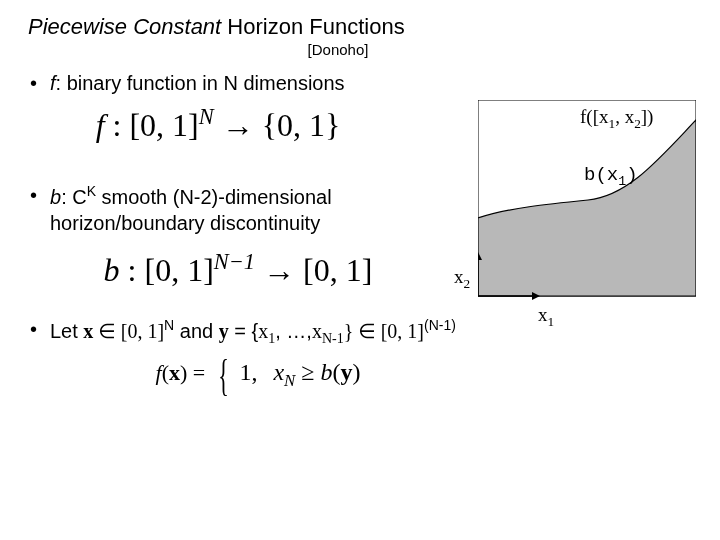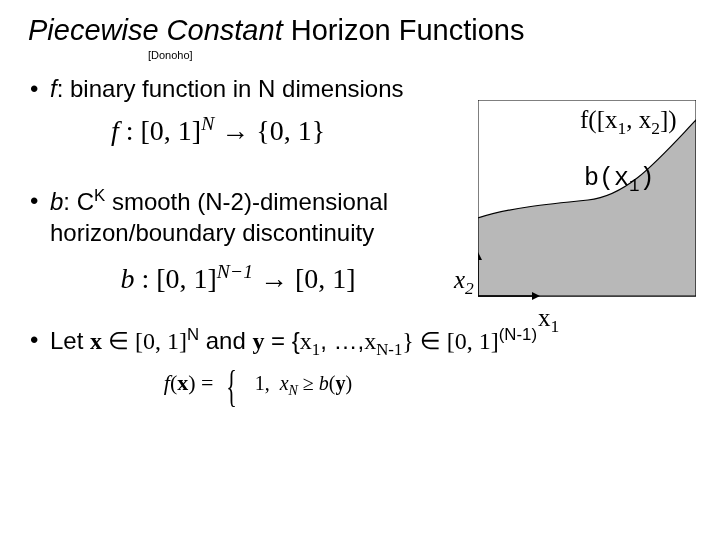--- a/index.html
+++ b/index.html
@@ -13,99 +13,100 @@
     position: relative;
     overflow: hidden;
   }
   .slide {
     padding: 14px 28px 0 28px;
     position: relative;
     height: 100%;
     box-sizing: border-box;
   }
   .title {
-    font-size: 29px;
+    font-size: 22px;
     line-height: 1.15;
     white-space: nowrap;
   }
   .title .italic {
     font-style: italic;
   }
   .attribution {
-    font-size: 11px;
+    font-size: 15px;
+    text-align: center;
     width: 380px;
     margin: 2px 0 10px 120px;
   }
   ul.bullets {
     list-style: none;
     padding: 0;
     margin: 0;
   }
   ul.bullets > li {
     position: relative;
     padding-left: 22px;
-    font-size: 24px;
+    font-size: 20px;
     line-height: 1.3;
     margin: 12px 0 8px 0;
   }
   ul.bullets > li::before {
     content: "•";
     position: absolute;
     left: 2px;
     top: 0;
   }
   .bullet1 { max-width: 420px; }
   .bullet2 { max-width: 420px; margin-top: 38px !important; }
   .bullet3 { margin-top: 28px !important; }
   .fvar { font-style: italic; }
   .serif { font-family: "Times New Roman", Times, serif; }
   .sup { font-size: 0.7em; vertical-align: super; }
   .sub { font-size: 0.7em; vertical-align: sub; }
   .formula {
     font-family: "Times New Roman", Times, serif;
-    font-size: 28px;
+    font-size: 32px;
     text-align: center;
     margin: 4px 0 4px 0;
   }
   .formula-f { width: 380px; margin-top: 4px; }
   .formula-b { width: 420px; margin-top: 13px; }
   .formula-piece { width: 460px; margin-top: 10px; font-size: 22px; }
   .brace {
     display: inline-block;
     font-size: 44px;
     line-height: 0.6;
     vertical-align: middle;
     transform: scaleX(0.5) translateY(2px);
     margin: 0 -4px 0 2px;
   }
   .cases {
     display: inline-block;
     vertical-align: middle;
-    text-align: right;
-    font-size: 20px;
+    text-align: center;
+    font-size: 24px;
     line-height: 1.2;
   }
   .cases-row { white-space: nowrap; }
   .cases .val { display: inline-block; width: 26px; }
   .figure {
     position: absolute;
     right: 24px;
     top: 100px;
     width: 218px;
     height: 218px;
   }
   .fig-label {
     position: absolute;
     font-family: "Times New Roman", Times, serif;
-    font-size: 25px;
+    font-size: 19px;
     white-space: nowrap;
   }
   .fig-f { top: 6px; left: 102px; }
   .fig-b { top: 64px; left: 106px; font-family: Liberation Mono, monospace; }
-  .fig-x2 { top: 166px; left: -24px; font-style: italic; }
+  .fig-x2 { top: 166px; left: -24px; }
   .fig-x1 { top: 204px; left: 60px; }
   .element { font-family: "Times New Roman", Times, serif; }
 </style>
 </head>
 <body>
 
 <div class="slide">
   <div class="title">
     <span class="italic">Piecewise Constant</span><span> Horizon Functions</span>
   </div>

